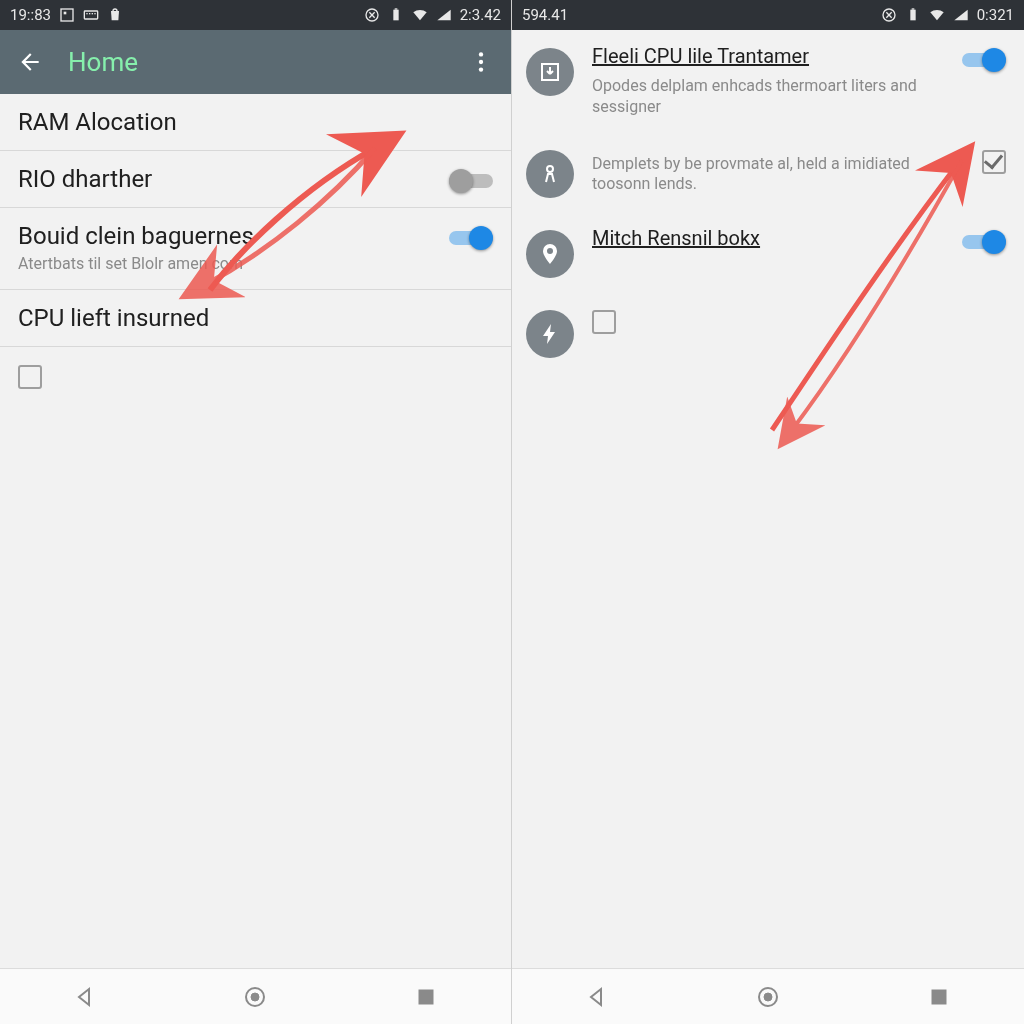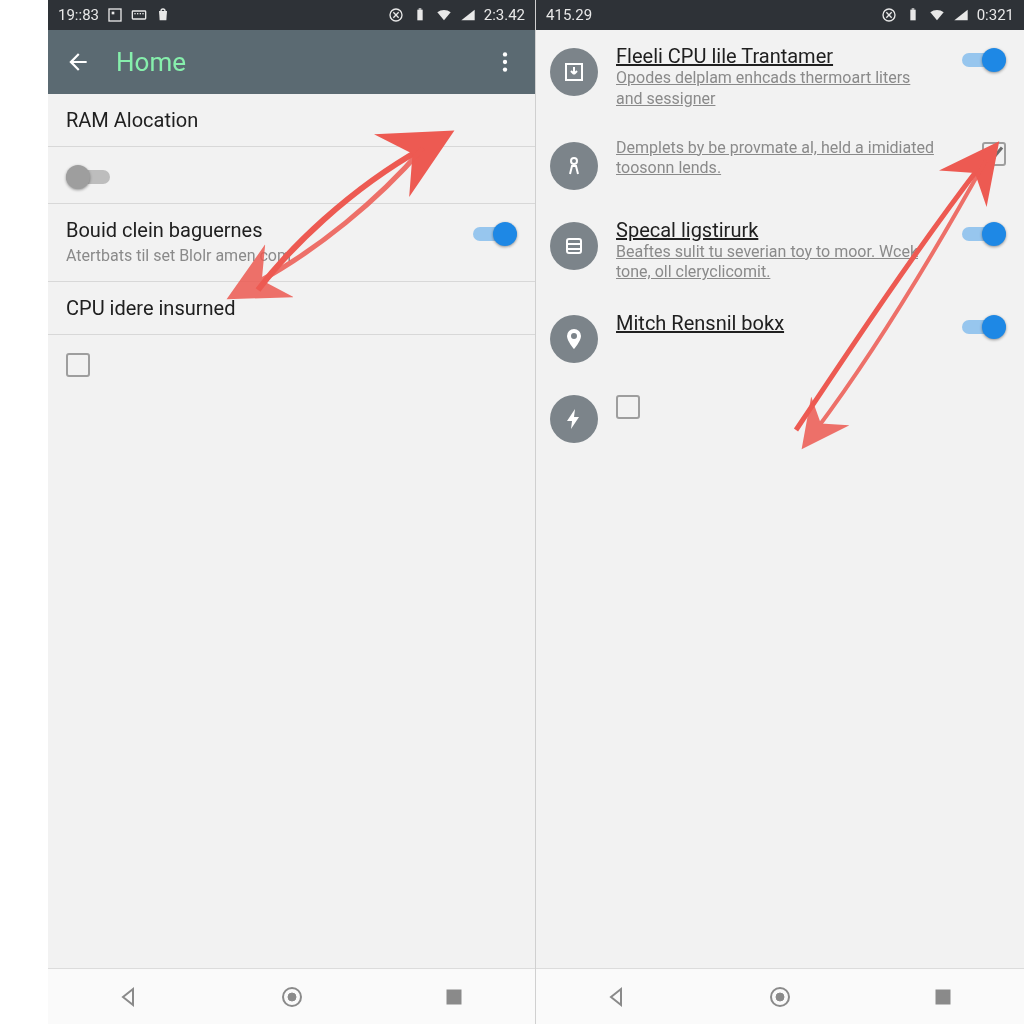--- a/index.html
+++ b/index.html
@@ -1,17 +1,17 @@
 <!DOCTYPE html>
 <html><head>
 <meta charset="utf-8">
 <style>
   * { box-sizing: border-box; margin: 0; padding: 0; }
   html, body { width: 1024px; height: 1024px; font-family: Roboto, "Helvetica Neue", Arial, sans-serif; background: #fff; overflow: hidden; }
-  .wrap { display: flex; width: 1024px; height: 1024px; padding-left: 48px; }
+  .wrap { display: flex; width: 1024px; height: 1024px; }
   .phone { width: 512px; height: 1024px; display: flex; flex-direction: column; background: #f2f2f2; position: relative; border-right: 1px solid #d0d0d0; }
   .phone:last-child { border-right: none; }
 
   
   .status { height: 30px; background: #2e3237; color: #e8e8e8; display: flex; align-items: center; padding: 0 10px; font-size: 15px; justify-content: space-between; }
   .status .left, .status .right { display: flex; align-items: center; gap: 8px; }
   .status .ic { width: 16px; height: 16px; display: inline-flex; align-items: center; justify-content: center; }
   .status .ic svg { width: 16px; height: 16px; fill: #e8e8e8; }
 
   
@@ -20,31 +20,31 @@
   .appbar .ab-icon { width: 28px; height: 28px; display: flex; align-items: center; justify-content: center; cursor: pointer; }
   .appbar .ab-icon svg { width: 26px; height: 26px; fill: #fff; }
   .appbar .ab-right { display: flex; align-items: center; gap: 20px; }
 
   
   .content { flex: 1; background: #f2f2f2; overflow: hidden; }
 
   
   .l-row { background: #f2f2f2; border-bottom: 1px solid #d8d8d8; padding: 14px 18px; display: flex; align-items: flex-start; gap: 12px; }
   .l-row .txt { flex: 1; }
-  .l-row .t { font-size: 20px; color: #202020; }
+  .l-row .t { font-size: 24px; color: #202020; }
   .l-row .s { font-size: 16px; color: #8a8a8a; margin-top: 4px; line-height: 1.3; }
   .l-row.no-b { border-bottom: none; }
 
   
   .r-row { padding: 14px 18px 14px 14px; display: flex; align-items: flex-start; gap: 18px; }
   .r-row .iconc { width: 48px; height: 48px; border-radius: 50%; background: #7c848a; flex: 0 0 48px; display: flex; align-items: center; justify-content: center; margin-top: 4px; }
   .r-row .iconc svg { width: 24px; height: 24px; fill: #fff; }
   .r-row .txt { flex: 1; }
   .r-row .t { font-size: 20px; color: #202020; text-decoration: underline; }
-  .r-row .s { font-size: 16px; color: #8a8a8a; margin-top: 0; line-height: 1.3; padding-right: 10px; text-decoration: underline; }
+  .r-row .s { font-size: 16px; color: #8a8a8a; margin-top: 8px; line-height: 1.3; padding-right: 10px; }
 
   
   .switch { width: 44px; height: 24px; position: relative; flex: 0 0 44px; margin-top: 4px; cursor: pointer; }
   .switch .track { position: absolute; top: 5px; left: 0; right: 0; height: 14px; border-radius: 10px; background: #bdbdbd; }
   .switch .thumb { position: absolute; top: 0; width: 24px; height: 24px; border-radius: 50%; background: #9e9e9e; box-shadow: 0 1px 3px rgba(0,0,0,.4); transition: left .15s; }
   .switch.on .track { background: #97c6ee; }
   .switch.on .thumb { background: #1e88e5; left: 20px; }
   .switch.off .thumb { left: 0; }
 
   
@@ -136,38 +136,41 @@
       </div>
     </div>
 
     <div class="content">
       <div class="l-row">
         <div class="txt">
             <div class="t">RAM Alocation</div>
           </div>
       </div>
       <div class="l-row">
+        <div class="txt">
+            <div class="t">RIO dharther</div>
+          </div>
         <div class="switch off">
             <div class="track"></div>
             <div class="thumb"></div>
           </div>
       </div>
       <div class="l-row">
         <div class="txt">
           <div class="t">Bouid clein baguernes</div>
           <div class="s">Atertbats til set Blolr amen com</div>
         </div>
         <div class="switch on">
             <div class="track"></div>
             <div class="thumb"></div>
           </div>
       </div>
       <div class="l-row">
         <div class="txt">
-            <div class="t">CPU idere insurned</div>
+            <div class="t">CPU lieft insurned</div>
           </div>
       </div>
       <div class="l-row no-b">
         <div class="cb"></div>
       </div>
     </div>
 
     <div class="navbar">
       <div class="nb">
           <svg viewBox="0 0 24 24">
@@ -196,21 +199,21 @@
           </defs>
         <path d="M30 160 C 60 120, 120 60, 195 18" stroke="#ed5a52" stroke-width="6" fill="none" marker-end="url(#ah1)"></path>
         <path d="M195 18 C 150 70, 90 120, 25 155" stroke="#ed5a52" stroke-width="5" fill="none" marker-end="url(#ah1)" opacity="0.85"></path>
       </svg>
     </div>
   </div>
 
   <div class="phone">
     <div class="status">
       <div class="left">
-        <span>415.29</span>
+        <span>594.41</span>
       </div>
       <div class="right">
         <span class="ic">
             <svg viewBox="0 0 24 24">
               <circle cx="12" cy="12" r="9" fill="none" stroke="#e8e8e8" stroke-width="2"></circle>
               <path d="M8 8l8 8M16 8l-8 8" stroke="#e8e8e8" stroke-width="2"></path>
             </svg>
           </span>
         <span class="ic">
             <svg viewBox="0 0 24 24">
@@ -258,37 +261,20 @@
               <circle cx="12" cy="7" r="3" fill="none" stroke="#fff" stroke-width="2"></circle>
               <path d="M8 20l2-8h4l2 8" fill="none" stroke="#fff" stroke-width="2"></path>
             </svg>
           </div>
         <div class="txt">
           <div class="s">Demplets by be provmate al, held a imidiated toosonn lends.</div>
         </div>
         <div class="cb checked"></div>
       </div>
 
-      <div class="r-row">
-        <div class="iconc">
-            <svg viewBox="0 0 24 24">
-              <rect x="5" y="5" width="14" height="14" rx="2" fill="none" stroke="#fff" stroke-width="2"></rect>
-              <line x1="5" y1="10" x2="19" y2="10" stroke="#fff" stroke-width="2"></line>
-              <line x1="5" y1="15" x2="19" y2="15" stroke="#fff" stroke-width="2"></line>
-            </svg>
-          </div>
-        <div class="txt">
-          <div class="t">Specal ligstirurk</div>
-          <div class="s">Beaftes sulit tu severian toy to moor. Wcek tone, oll cleryclicomit.</div>
-        </div>
-        <div class="switch on">
-            <div class="track"></div>
-            <div class="thumb"></div>
-          </div>
-      </div>
 
       <div class="r-row">
         <div class="iconc">
             <svg viewBox="0 0 24 24">
               <path d="M12 2a7 7 0 00-7 7c0 5 7 13 7 13s7-8 7-13a7 7 0 00-7-7zm0 10a3 3 0 110-6 3 3 0 010 6z"></path>
             </svg>
           </div>
         <div class="txt">
           <div class="t">Mitch Rensnil bokx</div>
         </div>

